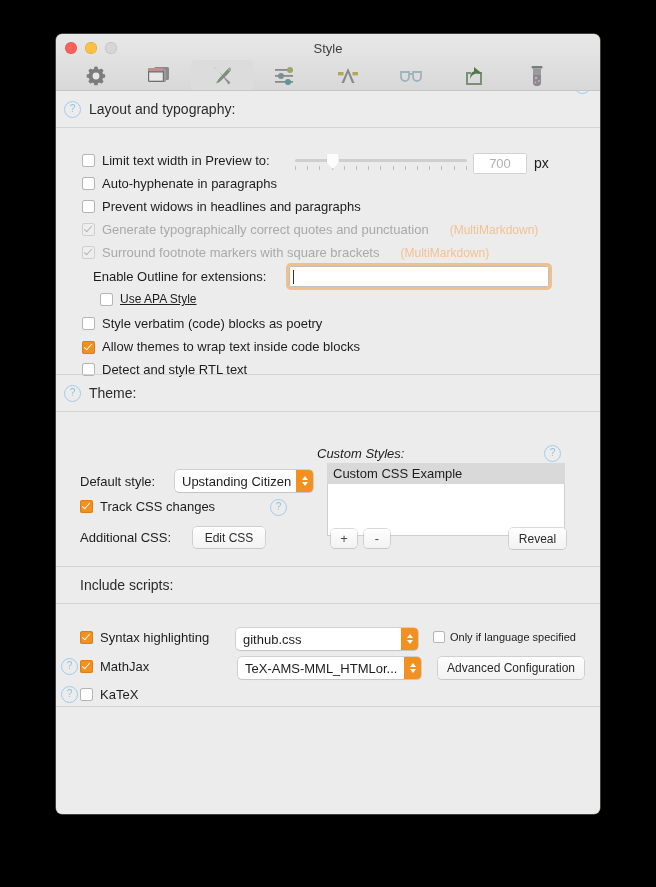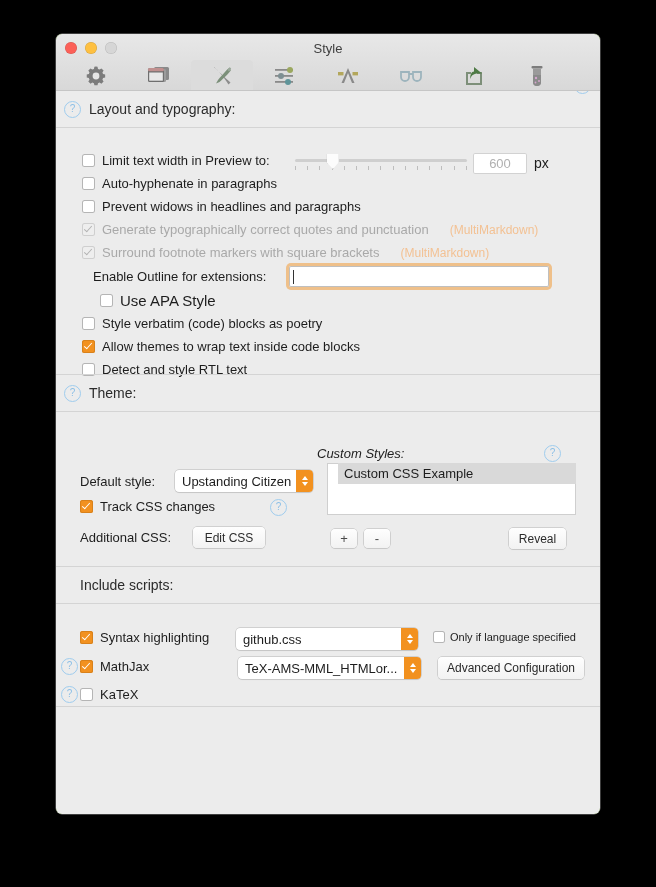--- a/index.html
+++ b/index.html
@@ -475,21 +475,21 @@
             <i></i>
             <i></i>
             <i></i>
             <i></i>
             <i></i>
             <i></i>
         </div>
         <div class="thumb"></div>
       </div>
 
-      <div class="numfield" style="left:417px; top:25px;">600</div>
+      <div class="numfield" style="left:417px; top:25px;">700</div>
       <div class="unit" style="left:478px; top:27px;">px</div>
 
       <div class="row" style="left:26px; top:48px;">
         <div class="cb"></div>
         <div class="lbl">Auto-hyphenate in paragraphs</div>
       </div>
 
       <div class="row" style="left:26px; top:71px;">
         <div class="cb"></div>
         <div class="lbl">Prevent widows in headlines and paragraphs</div>
@@ -507,29 +507,29 @@
         <div class="tag-mm">(MultiMarkdown)</div>
       </div>
 
       <div class="lbl" style="position:absolute; left:37px; top:141px;">Enable Outline for extensions:</div>
       <div class="textfield" style="left:233px; top:138px; width:256px;">
         <div class="caret"></div>
       </div>
 
       <div class="row" style="left:44px; top:164px;">
         <div class="cb"></div>
-        <div class="lbl" style="font-size:15px;">Use APA Style</div>
+        <div class="lbl" style="font-size:12px;text-decoration:underline;">Use APA Style</div>
       </div>
 
       <div class="row" style="left:26px; top:188px;">
         <div class="cb"></div>
         <div class="lbl">Style verbatim (code) blocks as poetry</div>
       </div>
 
-      <div class="row" style="left:26px; top:211px;">
+      <div class="row" style="left:26px; top:211px;align-items:flex-end;">
         <div class="cb on"></div>
         <div class="lbl">Allow themes to wrap text inside code blocks</div>
       </div>
 
       <div class="row" style="left:26px; top:234px;">
         <div class="cb"></div>
         <div class="lbl">Detect and style RTL text</div>
       </div>
     </div>
 
@@ -554,21 +554,21 @@
 
       <div class="row" style="left:24px; top:87px;">
         <div class="cb on"></div>
         <div class="lbl">Track CSS changes</div>
       </div>
       <div class="help abs" style="left:214px; top:87px;">?</div>
 
       <div class="lbl" style="position:absolute; left:24px; top:118px;">Additional CSS:</div>
       <div class="btn" style="left:137px; top:115px; width:72px;">Edit CSS</div>
 
-      <div class="listbox" style="left:271px; top:51px; width:238px; height:52px;padding-left:11px;">
+      <div class="listbox" style="left:271px; top:51px; width:238px; height:73px;">
         <div class="listrow sel">Custom CSS Example</div>
       </div>
 
       <div class="btn small" style="left:275px; top:117px;">+</div>
       <div class="btn small" style="left:308px; top:117px;">-</div>
       <div class="btn" style="left:453px; top:116px; width:57px;">Reveal</div>
     </div>
 
     <div class="sec-header" style="border-top:1px solid #d4d4d4; padding-left:24px;">
       <div class="sec-title" style="margin-left:0;">Include scripts:</div>

